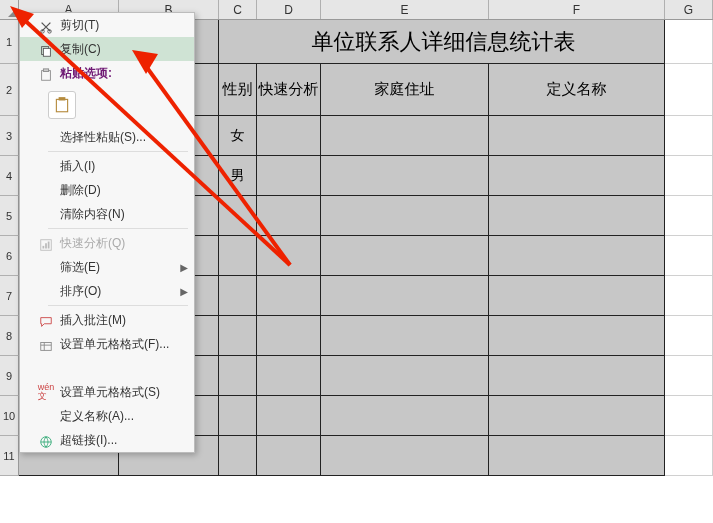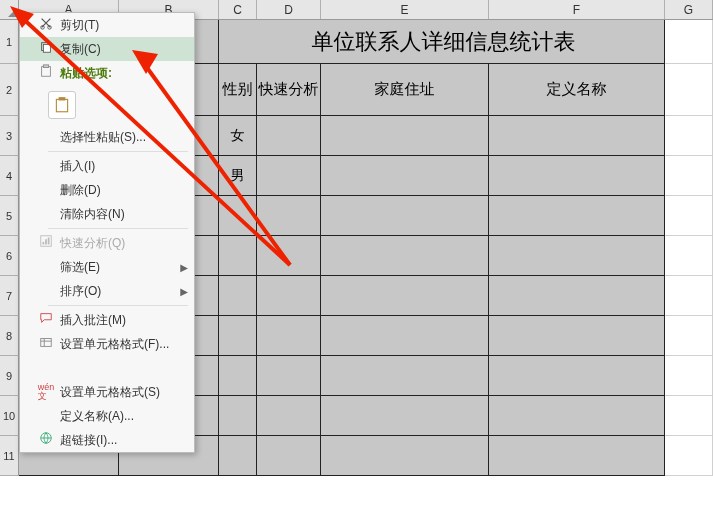--- a/index.html
+++ b/index.html
@@ -118,27 +118,27 @@
 .ctx-item {
   display: flex;
   align-items: center;
   height: 24px;
   padding: 0 6px 0 16px;
   color: #333;
   font-size: 12px;
   cursor: default;
 }
 .ctx-item.hover { background: #cfe3d4; }
-.ctx-item.section-label { color: #4d7c0f; cursor: default; }
+.ctx-item.section-label { color: #701a75; cursor: default; }
 .ctx-item.disabled { color: #aaa; }
 .ctx-icon {
   width: 20px;
   height: 18px;
   display: flex;
-  align-items: flex-start;
+  align-items: flex-end;
   justify-content: center;
   margin-right: 4px;
 }
 .ctx-label { flex: 1; white-space: nowrap; }
 .ctx-arrow { color: #666; font-size: 10px; margin-left: 4px; }
 .ctx-sep {
   height: 1px;
   background: #ddd;
   margin: 2px 6px 2px 28px;
 }

